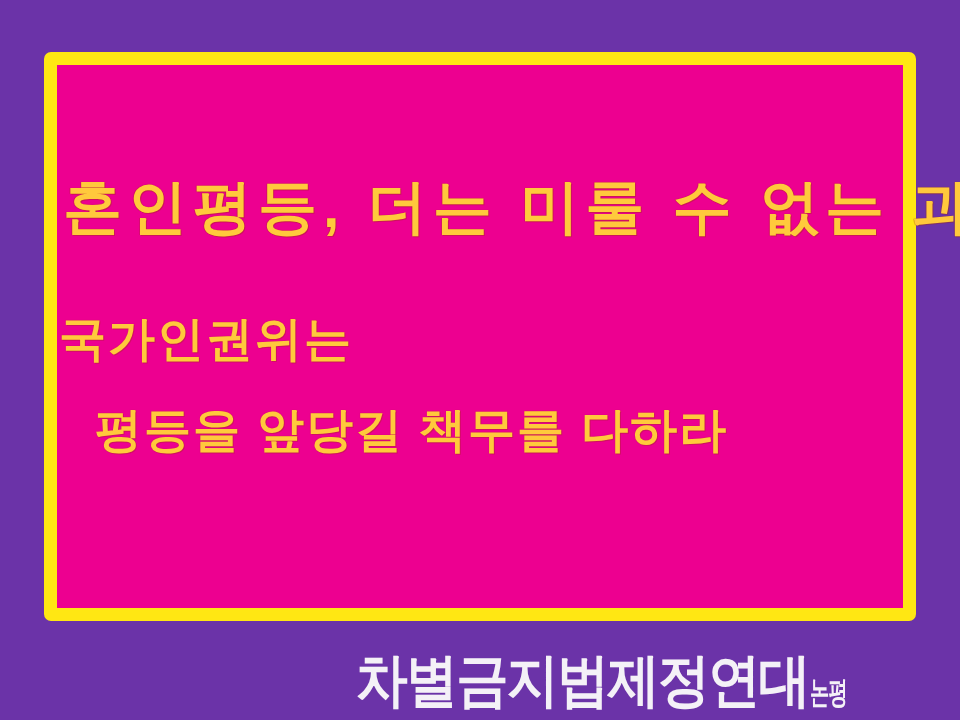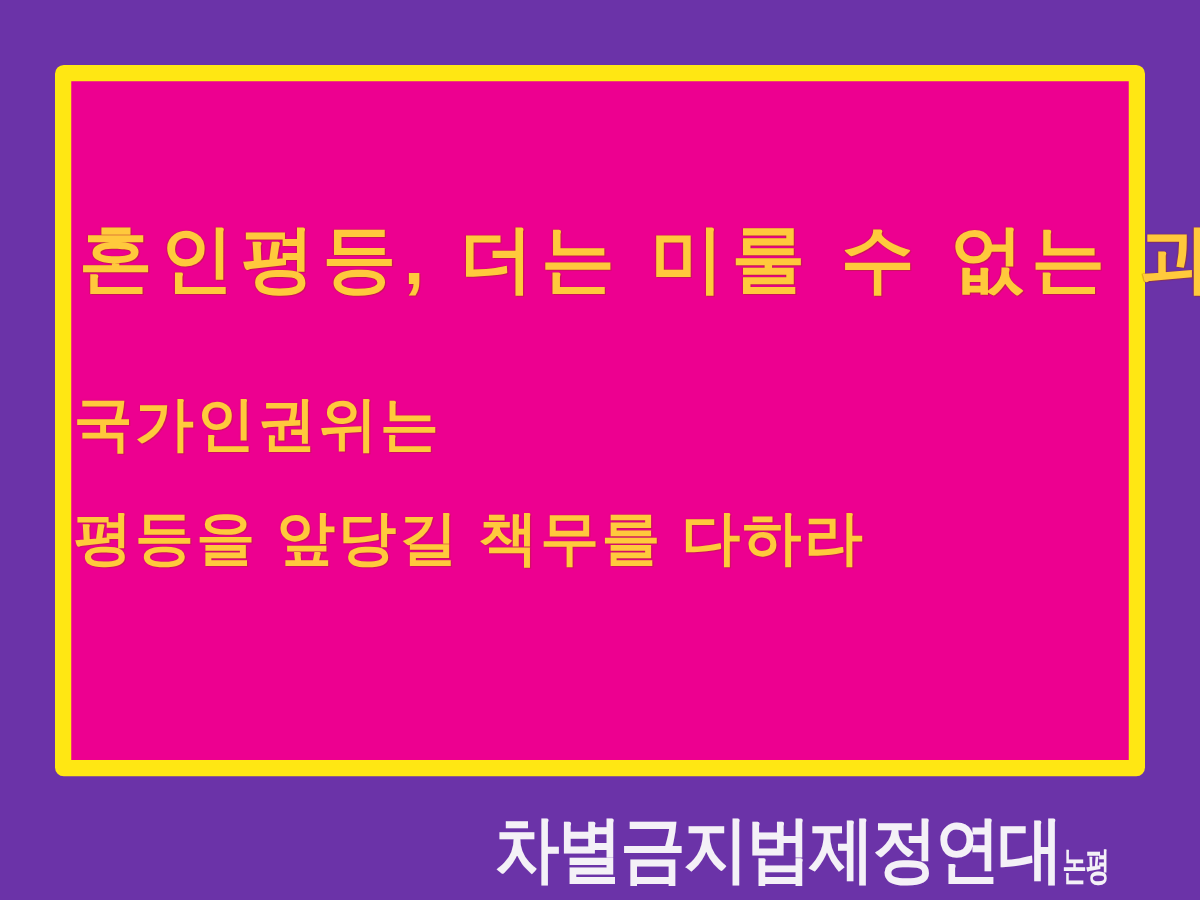--- a/index.html
+++ b/index.html
@@ -74,33 +74,34 @@
     text-indent: 2px;
     line-height: 1.0;
     white-space: nowrap;
     text-shadow:
       0 0 1px rgba(150, 40, 10, 0.5),
       1px 1px 0 rgba(160, 50, 15, 0.3);
   }
 
   .subline--second {
     margin-top: 44px;
+    padding-left: 36px;
   }
 
   
   .logo-bar {
     position: absolute;
     left: 0;
     right: 0;
     bottom: 0;
     height: 80px;
     display: flex;
     align-items: center;
     justify-content: flex-end;
-    padding-right: 50px;
+    padding-right: 90px;
     box-sizing: border-box;
   }
 
   .logo {
     display: flex;
     align-items: flex-end;
     color: #f4f1f7;
   }
 
   .logo-name {

